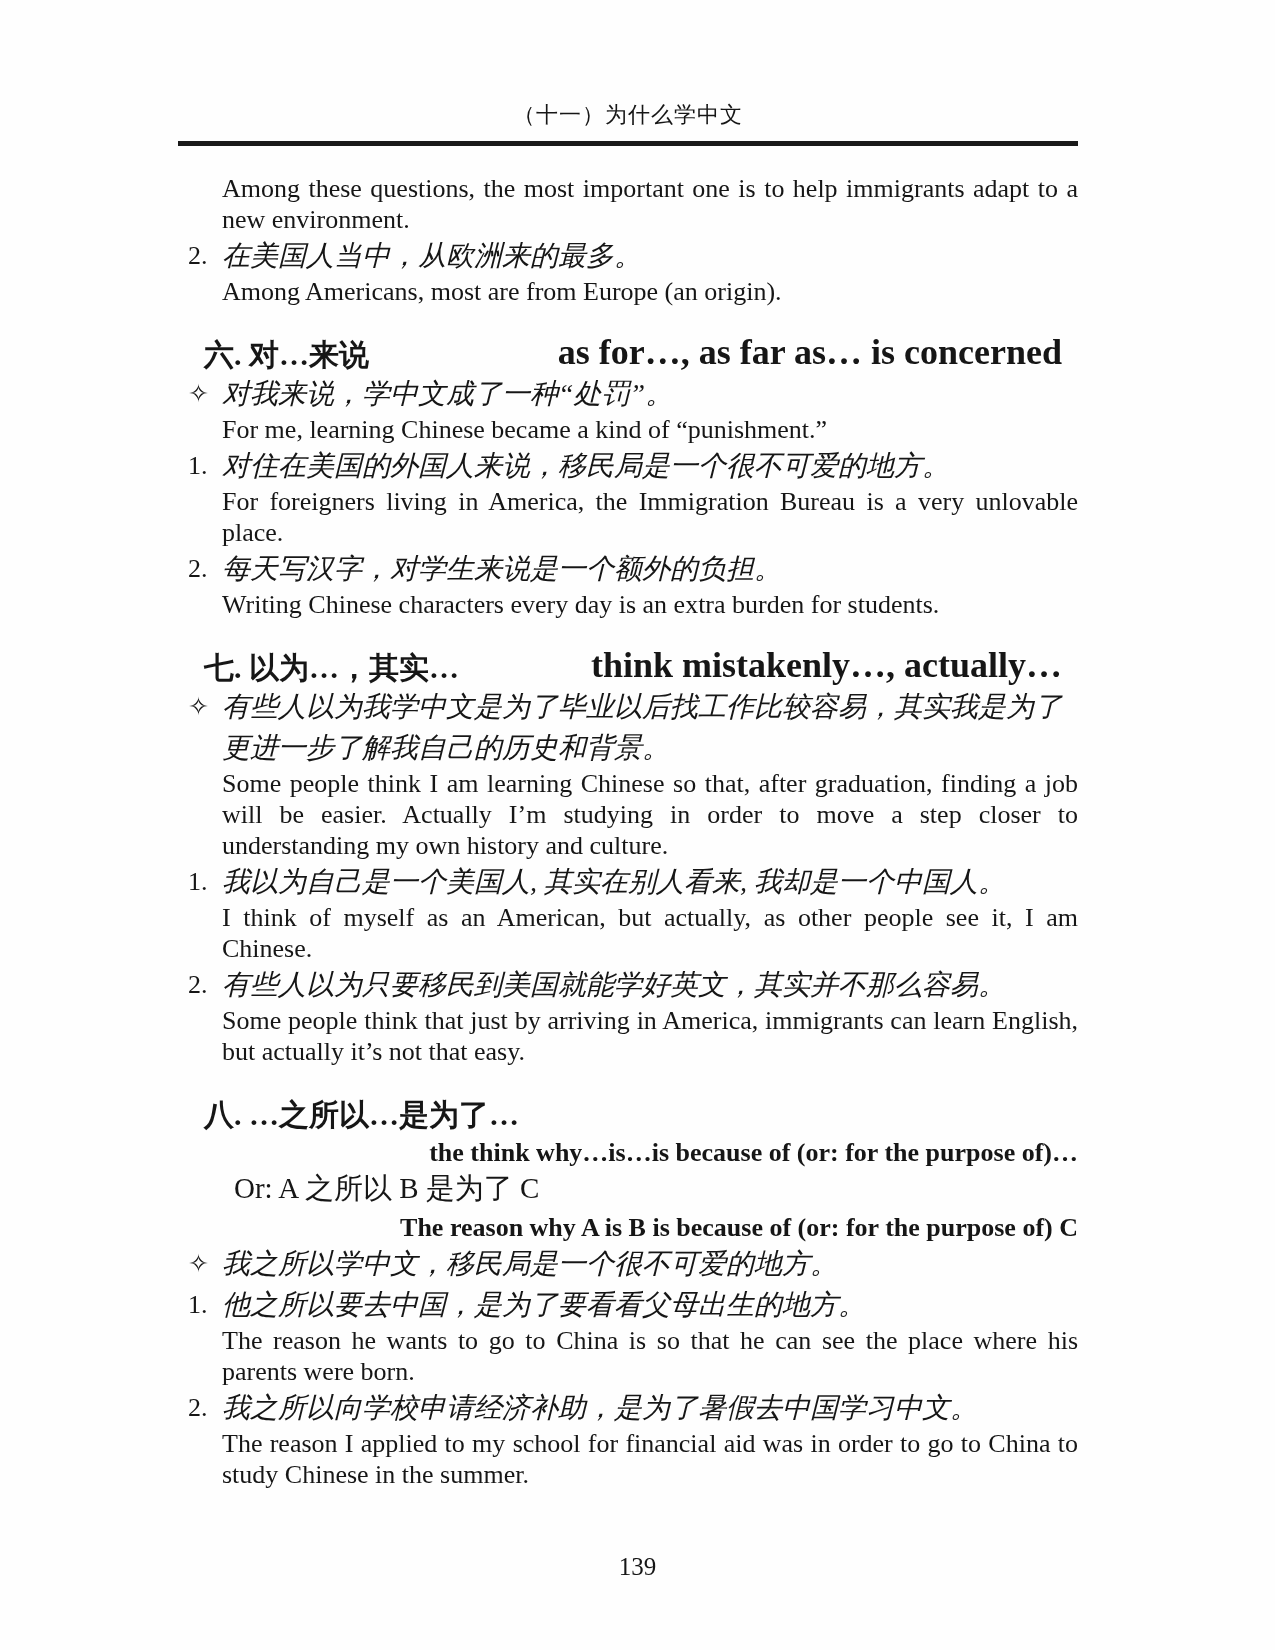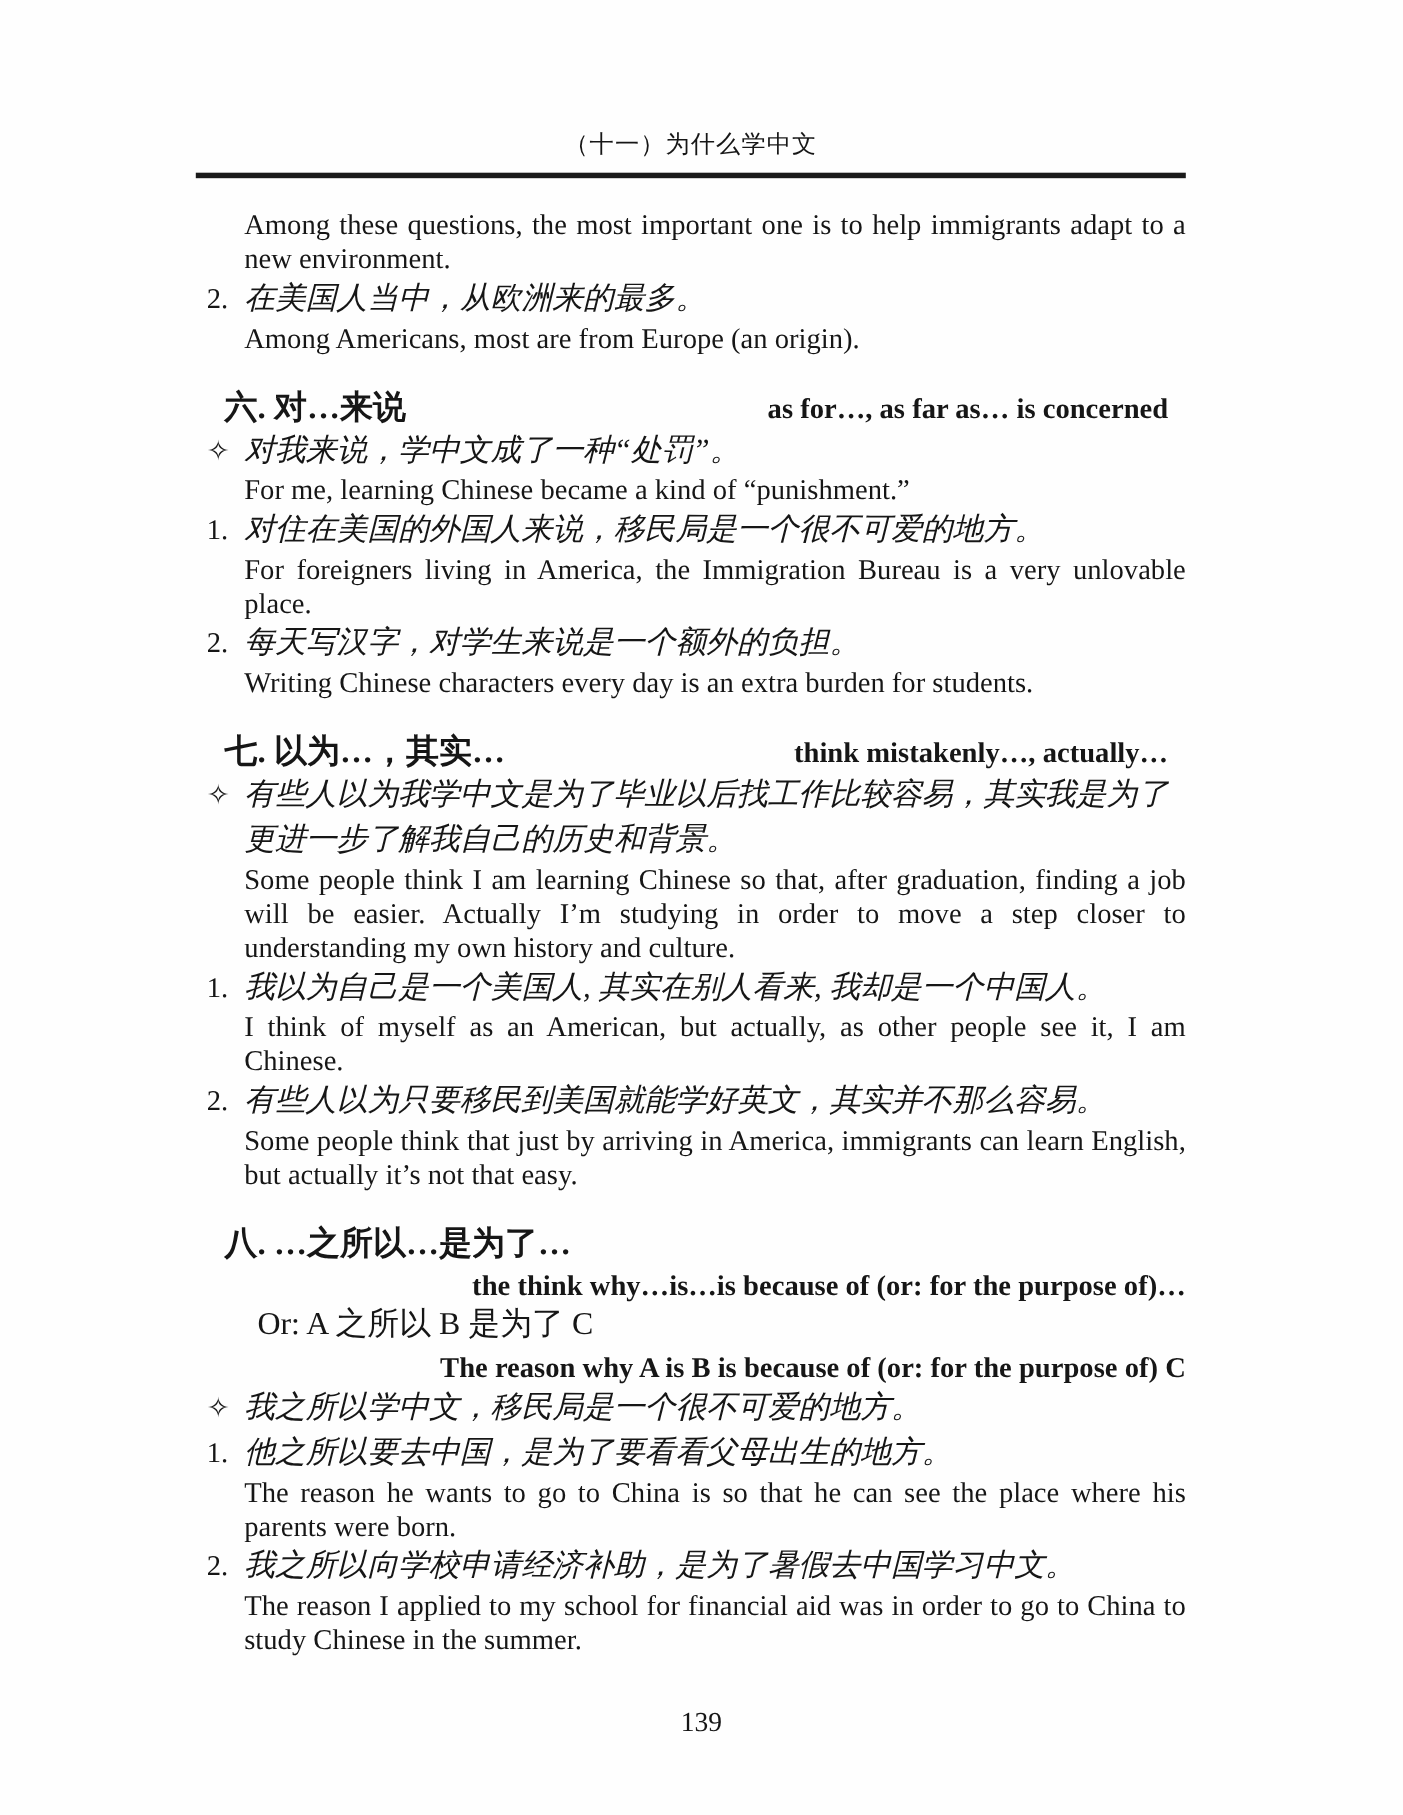--- a/index.html
+++ b/index.html
@@ -8,21 +8,21 @@
     width: 1275px;
     height: 1650px;
     background: #fefefe;
     font-family: "Liberation Serif", "DejaVu Serif", serif;
     color: #161616;
     overflow: hidden;
   }
   .content {
     position: absolute;
     left: 178px;
-    top: 16px;
+    top: 0;
     width: 900px;
     padding-top: 100px;
   }
   .doc-title {
     text-align: center;
     font-size: 22px;
     line-height: 30px;
     letter-spacing: 1px;
   }
   .rule {
@@ -54,26 +54,26 @@
   .en {
     font-size: 26px;
     line-height: 31px;
     text-align: justify;
   }
 
   .section { margin-top: 30px; }
   .section-header {
     display: flex;
     justify-content: space-between;
-    align-items: center;
+    align-items: flex-start;
     padding-left: 26px;
     font-weight: bold;
   }
   .sec-cn { font-size: 30px; line-height: 36px; }
-  .sec-en { font-size: 26px; line-height: 31px; padding-right: 16px; }
+  .sec-en { font-size: 36px; line-height: 31px; padding-right: 16px; }
 
   .subtitle-en {
     font-weight: bold;
     font-size: 26px;
     line-height: 31px;
     text-align: right;
     margin-top: 4px;
   }
   .alt-pattern {
     font-size: 29px;

